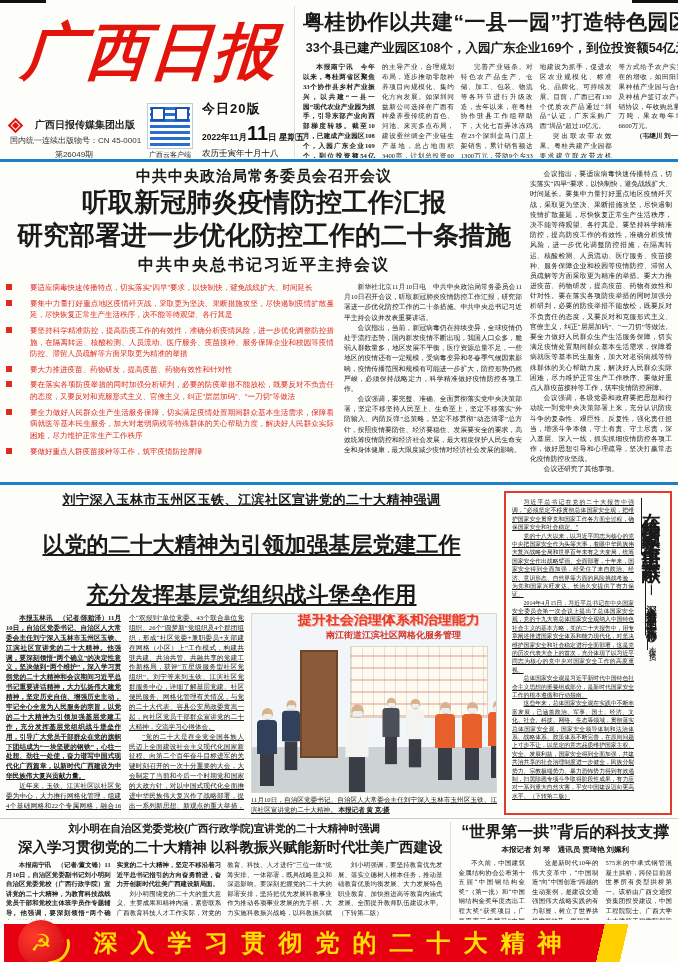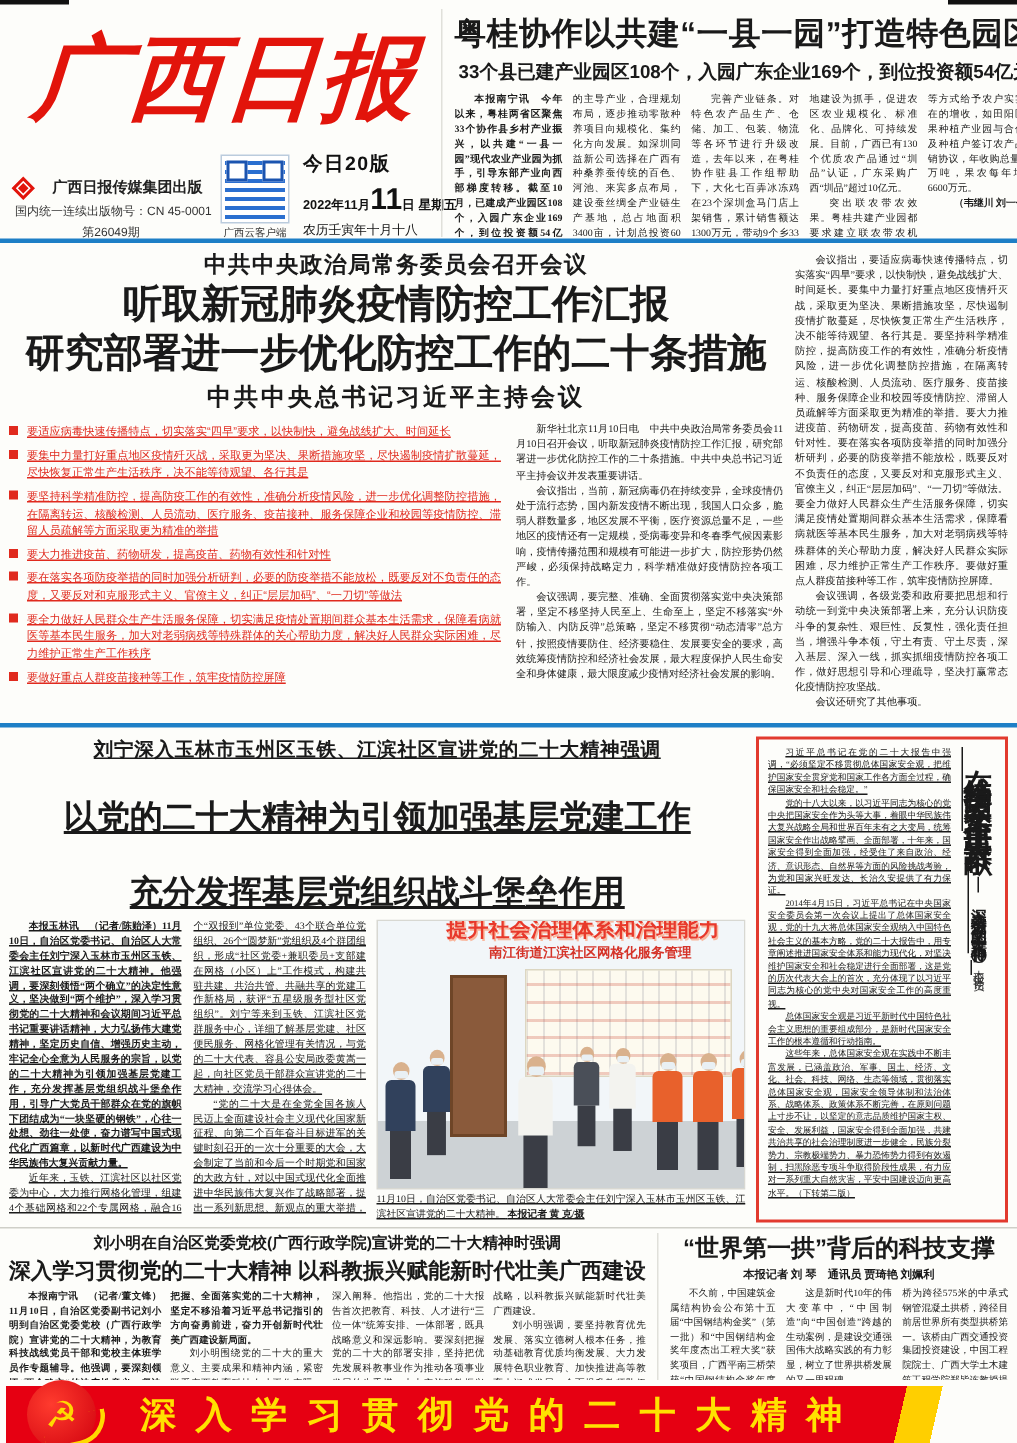--- a/index.html
+++ b/index.html
@@ -46,21 +46,21 @@
   .blue-rule { height:3px; background:#1e7fc6; margin:1px 0; }
 
   
   .main-section { display:flex; height:318px; padding:4px 6px 2px 6px; gap:8px; }
   .main-left { flex:1; display:flex; flex-direction:column; }
   .kicker { font-family:"Liberation Sans",sans-serif; font-weight:bold; font-size:15px; text-align:center; letter-spacing:1px; }
   .main-h1 { font-family:"Liberation Sans",sans-serif; font-weight:900; font-size:26px; line-height:33px; text-align:center; letter-spacing:0px; white-space:nowrap; }
   .main-sub { font-family:"Liberation Sans",sans-serif; font-weight:bold; font-size:16px; text-align:center; margin:3px 0 6px 0; letter-spacing:2px; }
   .main-body-row { flex:1; display:flex; gap:10px; overflow:hidden; }
   .bullet-list { flex:1.75; list-style:none; color:#e02a1e; font-family:"Liberation Sans",sans-serif; font-size:7.5px; line-height:1.55; }
-  .bullet-list li { position:relative; padding-left:12px; margin-bottom:4px; text-align:justify;text-decoration:underline; }
+  .bullet-list li { position:relative; padding-left:24px; margin-bottom:4px; text-align:justify; }
   .bullet-list li::before { content:""; position:absolute; left:0; top:2px; width:6px; height:6px; background:#e02a1e; }
   .news-col { font-size:6.8px; line-height:1.5; text-align:justify; overflow:hidden; }
   .news-col p { text-indent:2em; }
   .col-mid { flex:0.95; }
   .col-right { flex:0 0 142px; padding-top:2px; }
 
   
   .middle-section { display:flex; height:332px; padding:5px 6px 3px 6px; gap:7px;text-decoration:underline; }
   .liuning { flex:1; display:flex; flex-direction:column; }
   .ln-kicker { font-family:"Liberation Sans",sans-serif; font-weight:bold; font-size:13px; text-align:center; letter-spacing:0.5px; white-space:nowrap; }
@@ -93,21 +93,21 @@
   .cm-body p { text-indent:2em; }
   .cm-vertical { writing-mode:vertical-rl; display:flex; gap:4px; align-items:center; }
   .cm-headline { font-family:"DejaVu Serif","Liberation Serif",serif; font-weight:bold; font-size:19px; letter-spacing:4px; }
   .cm-subtitle { font-family:"Liberation Sans",sans-serif; font-weight:bold; font-size:10.5px; letter-spacing:2px; margin-top:14px; }
   .cm-byline { font-size:7.5px; letter-spacing:2px; color:#333; }
 
   
   .bottom-section { display:flex; height:104px; border-top:1px solid #cfcfc8; padding:3px 6px 2px 6px; gap:8px; }
   .liuxiaoming { flex:0 0 336px; border-right:1px solid #e0e0da; padding-right:7px; display:flex; flex-direction:column; }
   .lx-kicker { font-family:"Liberation Sans",sans-serif; font-weight:bold; font-size:10.5px; text-align:center; white-space:nowrap; }
-  .lx-h { font-family:"Liberation Sans",sans-serif; font-weight:900; font-size:14.5px; text-align:center; white-space:nowrap; margin:2px 0 3px 0; }
+  .lx-h { font-family:"Liberation Sans",sans-serif; font-weight:900; font-size:14.5px; text-align:center; white-space:nowrap; margin:2px 0 3px 12px; }
   .lx-body { flex:1; column-count:4; column-gap:6px; font-size:6.4px; line-height:1.5; text-align:justify; overflow:hidden; }
   .lx-body p { text-indent:2em; }
   .bridge { flex:1; display:flex; flex-direction:column; }
   .br-h { font-family:"Liberation Sans",sans-serif; font-weight:900; font-size:16px; text-align:center; white-space:nowrap; }
   .br-byline { font-size:7.5px; font-weight:bold; text-align:center; margin:2px 0 3px 0; }
   .br-body { flex:1; column-count:3; column-gap:7px; font-size:6.4px; line-height:1.5; text-align:justify; overflow:hidden; }
   .br-body p { text-indent:2em; }
 
   
   .banner { position:relative; height:38px; margin:2px 4px 0 4px;

